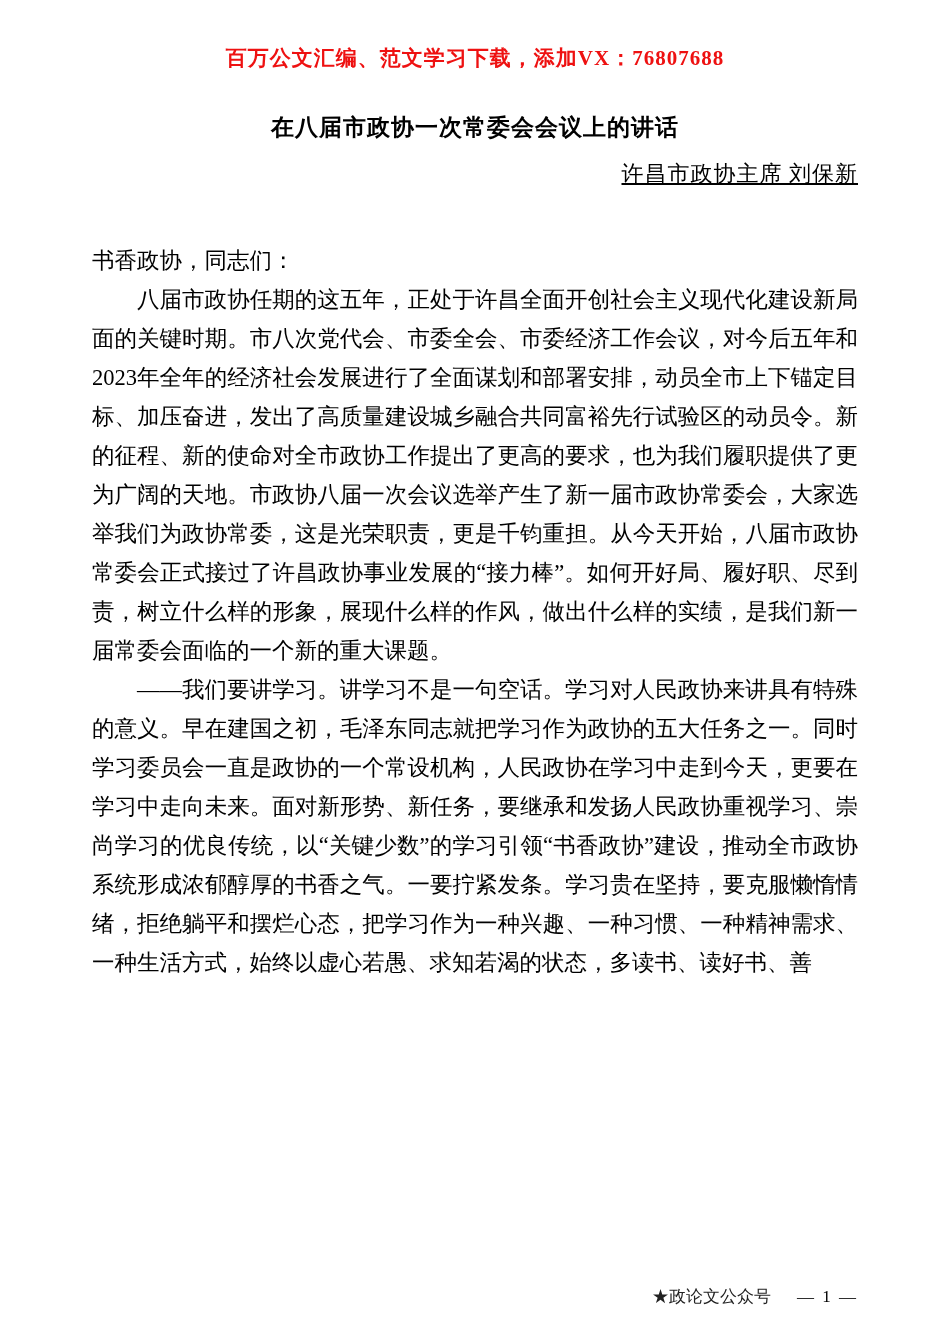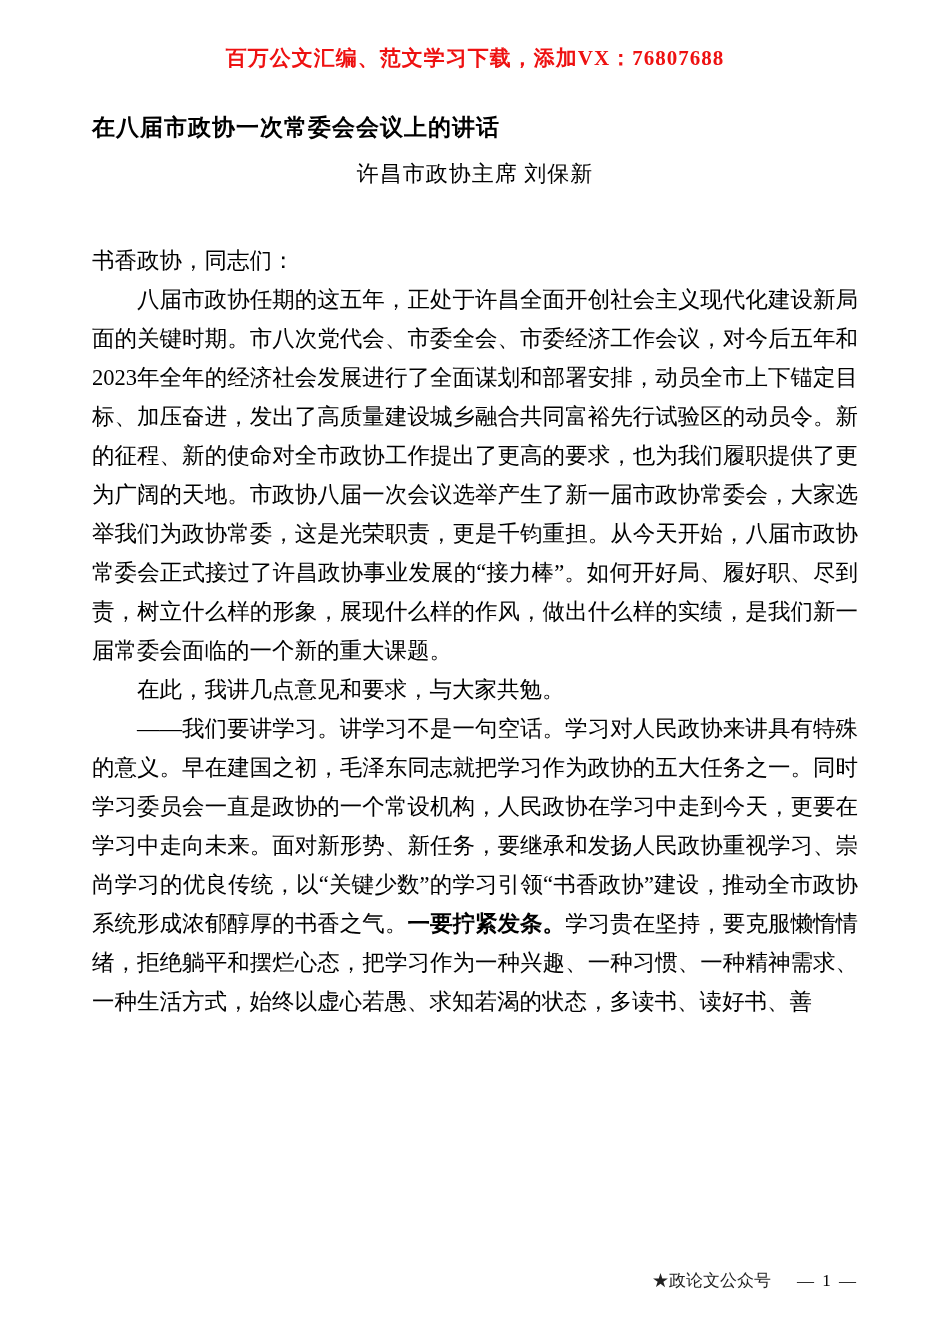--- a/index.html
+++ b/index.html
@@ -21,30 +21,32 @@
   }
   .notice {
     text-align: center;
     font-size: 21px;
     font-weight: bold;
     color: #ee1111;
     letter-spacing: 1px;
     margin: 8px 0 0 0;
   }
   .title {
+    text-align: center;
     font-size: 23px;
     font-weight: bold;
     margin-top: 40px;
     letter-spacing: 1px;
   }
   .author {
-    text-align: center;
+    text-align: right;
     font-size: 22px;
     margin-top: 16px;
     letter-spacing: 1px;
+    text-decoration: underline;
   }
   .date {
     text-align: center;
     font-size: 23px;
     margin-top: 20px;
     letter-spacing: 2px;
   }
   .body-block {
     margin-top: 52px;
     font-size: 22.5px;
@@ -53,27 +55,27 @@
   }
   .body-block p {
     margin: 0;
     padding: 0;
     text-indent: 2em;
   }
   .body-block p.salutation {
     text-indent: 0;
   }
   .body-block .bold-run {
-    font-weight: bold;
+    font-weight: normal;
     margin-top: 8px;
   }
   .footer {
     position: absolute;
     right: 92px;
-    bottom: 52px;
+    bottom: 36px;
     font-size: 17px;
     display: flex;
     align-items: baseline;
     gap: 26px;
   }
   .footer .source {
     color: #222222;
   }
   .footer .page-number {
     color: #000000;
@@ -92,21 +94,20 @@
   <div class="author">许昌市政协主席 刘保新</div>
 
 
   <div class="body-block">
 
     <p class="salutation">书香政协，同志们：</p>
 
 
     <p>八届市政协任期的这五年，正处于许昌全面开创社会主义现代化建设新局面的关键时期。市八次党代会、市委全会、市委经济工作会议，对今后五年和2023年全年的经济社会发展进行了全面谋划和部署安排，动员全市上下锚定目标、加压奋进，发出了高质量建设城乡融合共同富裕先行试验区的动员令。新的征程、新的使命对全市政协工作提出了更高的要求，也为我们履职提供了更为广阔的天地。市政协八届一次会议选举产生了新一届市政协常委会，大家选举我们为政协常委，这是光荣职责，更是千钧重担。从今天开始，八届市政协常委会正式接过了许昌政协事业发展的“接力棒”。如何开好局、履好职、尽到责，树立什么样的形象，展现什么样的作风，做出什么样的实绩，是我们新一届常委会面临的一个新的重大课题。</p>
 
-    <p>在此，我讲几点意见和要求，与大家共勉。</p>
 
     <p><span>——我们要讲学习。讲学习不是一句空话。学习对人民政协来讲具有特殊的意义。早在建国之初，毛泽东同志就把学习作为政协的五大任务之一。同时学习委员会一直是政协的一个常设机构，人民政协在学习中走到今天，更要在学习中走向未来。面对新形势、新任务，要继承和发扬人民政协重视学习、崇尚学习的优良传统，以“关键少数”的学习引领“书香政协”建设，推动全市政协系统形成浓郁醇厚的书香之气。</span><span class="bold-run">一要拧紧发条。</span><span>学习贵在坚持，要克服懒惰情绪，拒绝躺平和摆烂心态，把学习作为一种兴趣、一种习惯、一种精神需求、一种生活方式，始终以虚心若愚、求知若渴的状态，多读书、读好书、善</span></p>
 
   </div>
 
   <div class="footer">
     <span class="source">★政论文公众号</span>
     <span class="page-number">— 1 —</span>
   </div>
 

